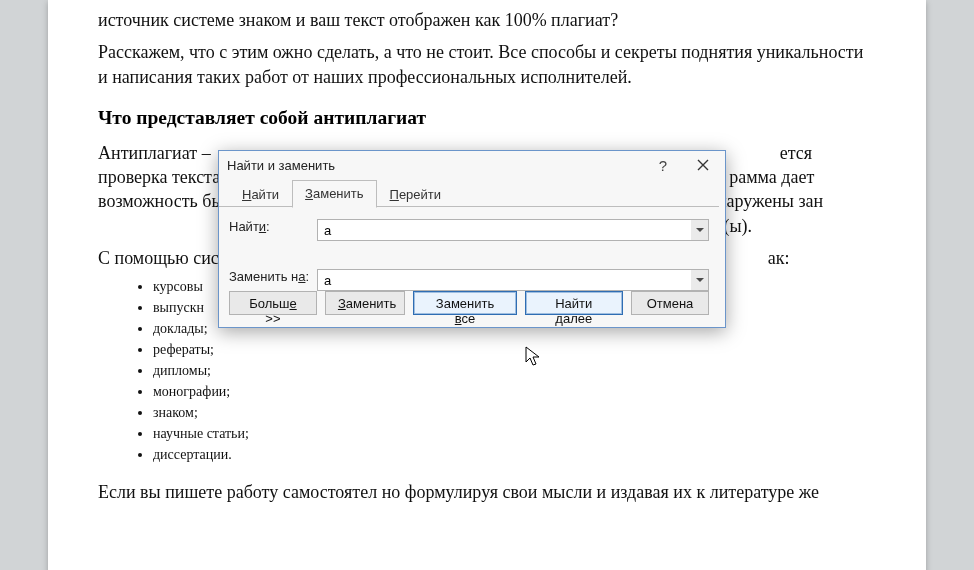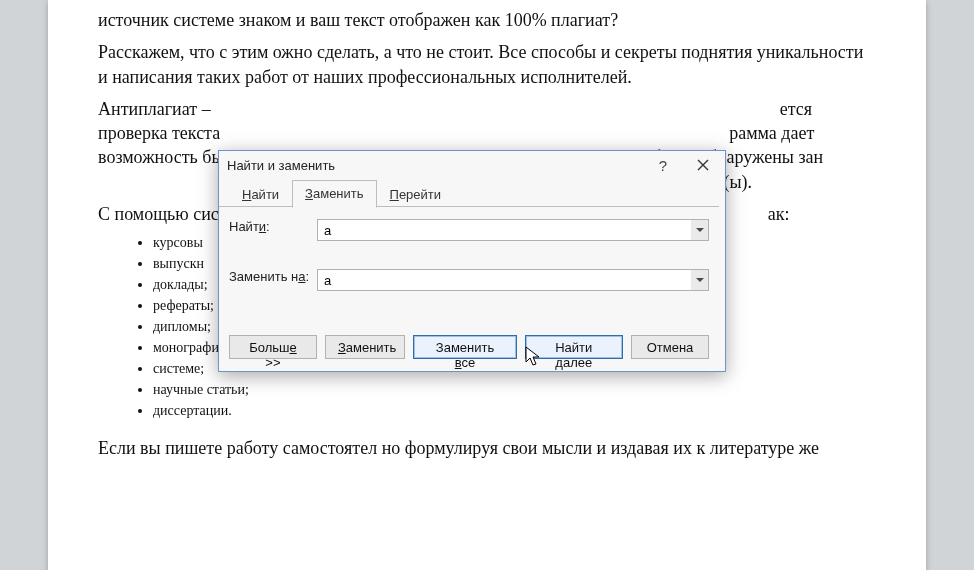--- a/index.html
+++ b/index.html
@@ -148,21 +148,20 @@
       width:0;height:0;
       border-left:4px solid transparent;
       border-right:4px solid transparent;
       border-top:4px solid #4a4a4a;
     }
 
     .dlg-buttons {
       display:flex;
       justify-content:flex-end;
       gap:8px;
-      margin-top:44px;
     }
     .dlg-buttons .btn, .btn-more {
       font-size:13px;
       color:#111;
       padding:4px 12px;
       min-width:78px;
       height: 24px;
       background:#e9e9e9;
       border:1px solid #b2b2b2;
       cursor:pointer;
@@ -184,20 +183,21 @@
     .cursor svg{ display:block;}
     .underline { text-decoration: underline; }
   </style>
 </head>
 <body>
 
 <div class="page">
   <div class="doc-text">
     <p>источник системе знаком и ваш текст отображен как 100% плагиат?</p>
     <p>Расскажем, что с этим ожно сделать, а что не стоит. Все способы и секреты поднятия уникальности и написания таких работ от наших профессиональных исполнителей.</p>
+    <h2>Что представляет собой антиплагиат</h2>
     <p>
       <span>Антиплагиат – </span>
       <span style="display:inline-block; width:560px;"></span>
       <span>ется проверка текста</span>
       <span style="display:inline-block; width:500px;"></span>
       <span>рамма дает возможность бы</span>
       <span style="display:inline-block; width:370px;"></span>
       <span>менте будут обнаружены зан</span>
       <span style="display:inline-block; width:500px;"></span>
       <span>ки на оригинал (ы).</span>
@@ -207,21 +207,21 @@
       <span style="display:inline-block; width:540px;"></span>
       <span>ак:</span>
     </p>
     <ul>
       <li>курсовы</li>
       <li>выпускн</li>
       <li>доклады;</li>
       <li>рефераты;</li>
       <li>дипломы;</li>
       <li>монографии;</li>
-      <li>системе;</li>
+      <li>знаком;</li>
       <li>научные статьи;</li>
       <li>диссертации.</li>
     </ul>
     <p style="margin-top:16px;">Если вы пишете работу самостоятел но  формулируя свои мысли и издавая их  к литературе же</p>
   </div>
 </div>
 
 <div class="dialog">
   <div class="dlg-titlebar">
     <div class="dlg-title">Найти и заменить</div>

